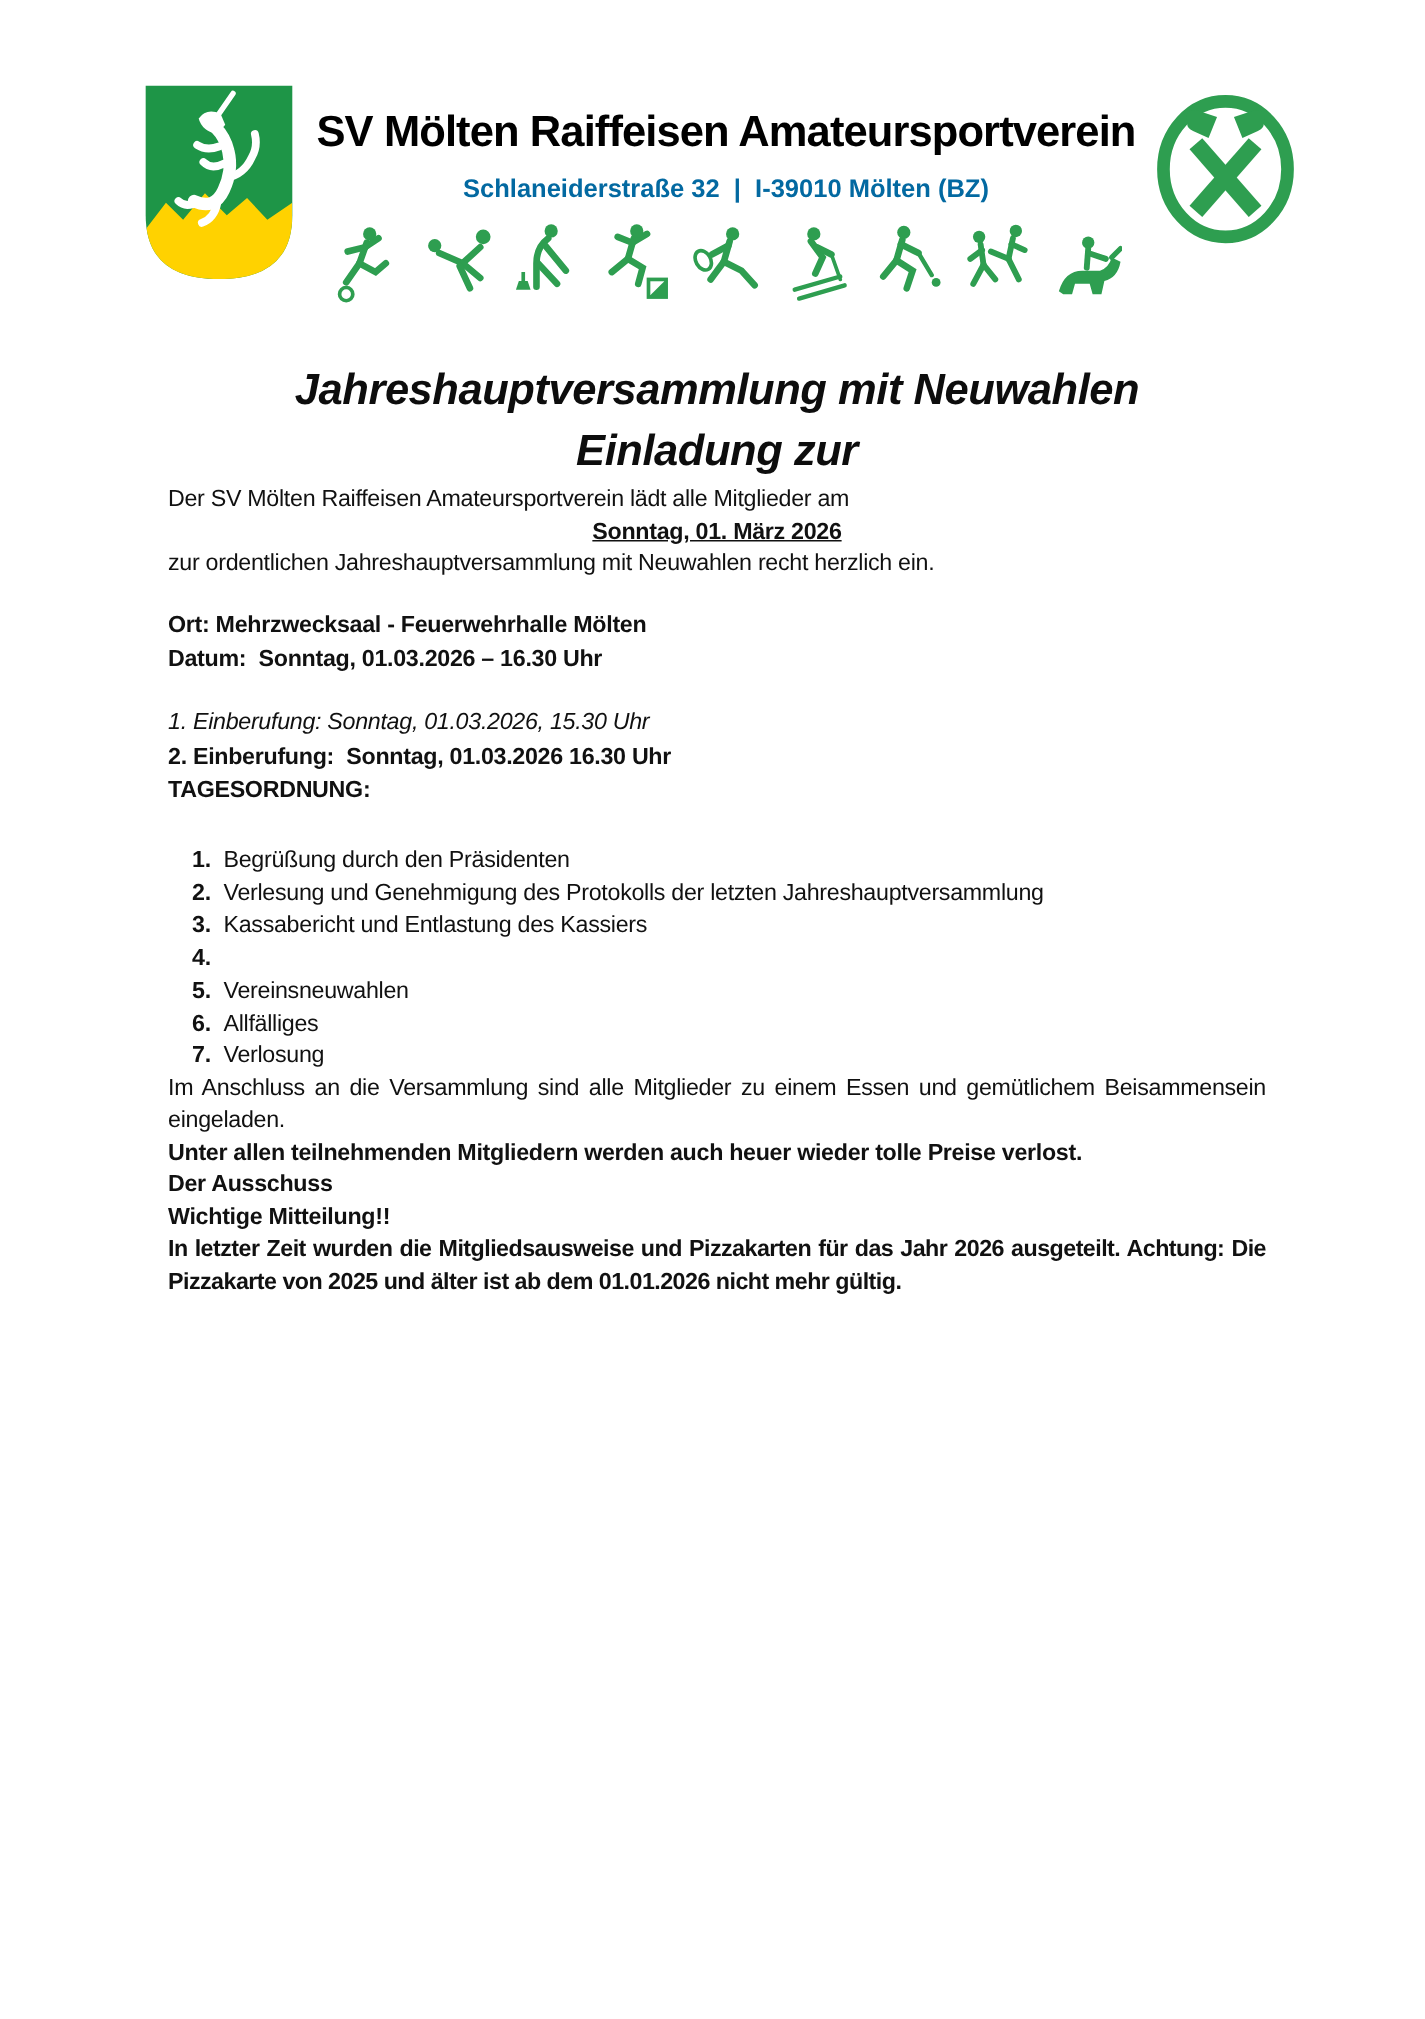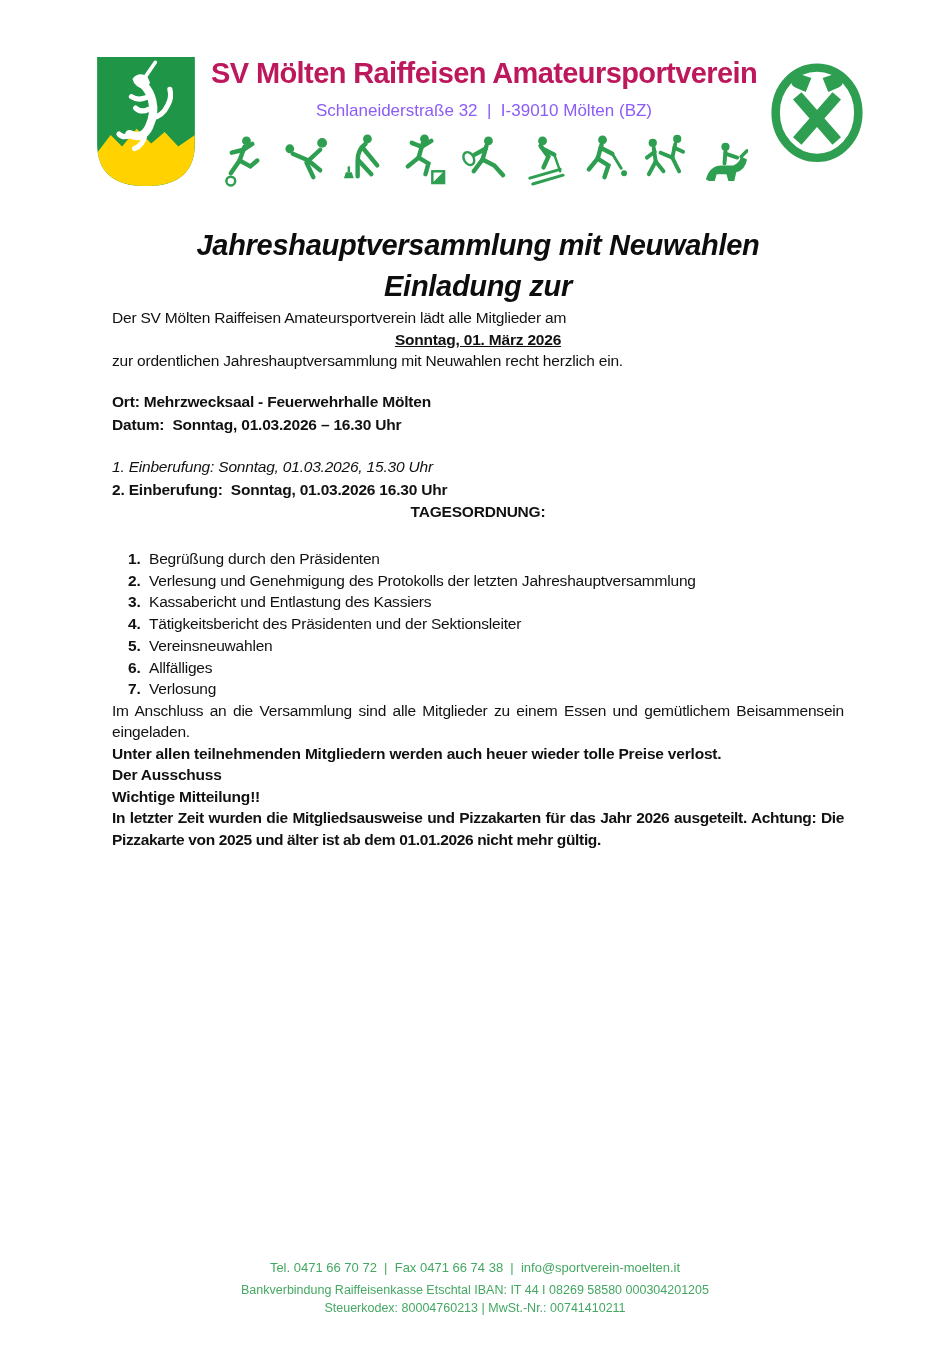--- a/index.html
+++ b/index.html
@@ -2,39 +2,39 @@
 <html><head>
 <meta charset="utf-8">
 <style>
   html,body{margin:0;padding:0;background:#ffffff;}
   body{width:950px;height:1346px;position:relative;font-family:"Liberation Sans",sans-serif;color:#111;overflow:hidden;}
   .prewrap{white-space:pre-wrap;}
   
   .header{display:flex;align-items:flex-start;padding:54px 86px 0 94px;}
   .crest{width:104px;height:134px;flex:none;}
   .header-mid{flex:1;padding:0 4px;min-width:0;}
-  .club-name{color:#be185d;font-weight:bold;font-size:29px;letter-spacing:-0.6px;text-align:center;margin-top:3px;}
-  .club-address{color:#8b5cf6;font-weight:normal;font-size:17px;text-align:center;margin-top:11px;}
+  .club-name{color:#000000;font-weight:bold;font-size:29px;letter-spacing:-0.6px;text-align:center;margin-top:18px;}
+  .club-address{color:#0369a1;font-weight:bold;font-size:17px;text-align:center;margin-top:11px;}
   .sports-row{display:flex;justify-content:center;align-items:flex-end;gap:13px;margin-top:13px;}
   .sport-icon{width:47px;height:55px;display:inline-block;}
   .sport-icon svg{width:100%;height:100%;}
   .raiff{width:94px;height:104px;flex:none;margin-top:8px;}
   
   .content{padding:0 106px 0 112px;font-size:15.5px;letter-spacing:-0.2px;line-height:21.5px;}
   .content p{margin:0;}
   .title{font-size:29px;font-style:italic;font-weight:bold;text-align:center;line-height:41px;letter-spacing:-0.3px;margin:36px 0 0;color:#0d0d0d;}
   .intro{margin-top:42px;}
   .date-highlight{text-align:center;margin-top:21px;font-weight:bold;}
   .date-highlight span{text-decoration:underline;margin-top:32px;}
   .invitation{margin-top:21px;}
   .ort-block{margin-top:18px;font-weight:bold;line-height:23px;}
   .calls-block{margin-top:19px;line-height:23px;}
   .first-call{font-style:italic;}
   .second-call{font-weight:bold;}
-  .agenda-heading{margin-top:42px;font-weight:bold;text-align:center;}
+  .agenda-heading{margin-top:42px;font-weight:bold;}
   .agenda{margin-top:26px;}
   .agenda-row{display:flex;padding-left:16px;line-height:21.7px;}
   .agenda-num{width:21px;flex:none;font-weight:bold;}
   .justify{text-align:justify;}
   .closing1{margin-top:17px;}
   .closing2{margin-top:26px;font-weight:bold;}
   .closing3{margin-top:39px;}
   .signature{margin-top:23px;margin-left:436px;font-weight:bold;}
   .notice-head{margin-top:51px;font-weight:bold;}
   .notice{margin-top:23px;font-weight:bold;letter-spacing:-0.35px;}
@@ -242,21 +242,20 @@
       <div class="agenda-row">
         <span class="agenda-num">2.</span>
         <span>Verlesung und Genehmigung des Protokolls der letzten Jahreshauptversammlung</span>
       </div>
       <div class="agenda-row">
         <span class="agenda-num">3.</span>
         <span>Kassabericht und Entlastung des Kassiers</span>
       </div>
       <div class="agenda-row">
         <span class="agenda-num">4.</span>
-        <span>Tätigkeitsbericht des Präsidenten und der Sektionsleiter</span>
       </div>
       <div class="agenda-row">
         <span class="agenda-num">5.</span>
         <span>Vereinsneuwahlen</span>
       </div>
       <div class="agenda-row">
         <span class="agenda-num">6.</span>
         <span>Allfälliges</span>
       </div>
       <div class="agenda-row">
@@ -266,19 +265,14 @@
     </div>
 
     <p class="closing1 justify">Im Anschluss an die Versammlung sind alle Mitglieder zu einem Essen und gemütlichem Beisammensein eingeladen.</p>
     <p class="closing2">Unter allen teilnehmenden Mitgliedern werden auch heuer wieder tolle Preise verlost.</p>
     <p class="signature">Der Ausschuss</p>
 
     <p class="notice-head">Wichtige Mitteilung!!</p>
     <p class="notice justify">In letzter Zeit wurden die Mitgliedsausweise und Pizzakarten für das Jahr 2026 ausgeteilt. Achtung: Die Pizzakarte von 2025 und älter ist ab dem 01.01.2026 nicht mehr gültig.</p>
   </div>
 
-  <div class="footer">
-    <div class="footer-line1 prewrap">Tel. 0471 66 70 72  |  Fax 0471 66 74 38  |  info@sportverein-moelten.it</div>
-    <div class="footer-line2">Bankverbindung Raiffeisenkasse Etschtal IBAN: IT 44 I 08269 58580 000304201205</div>
-    <div class="footer-line3">Steuerkodex: 80004760213 | MwSt.-Nr.: 00741410211</div>
-  </div>
 
 </div>
 
 </body></html>

